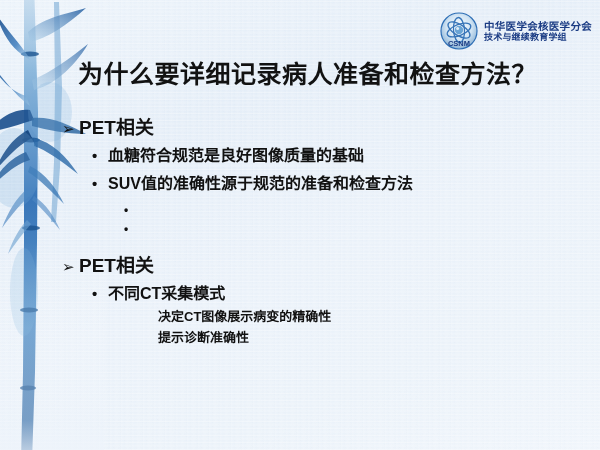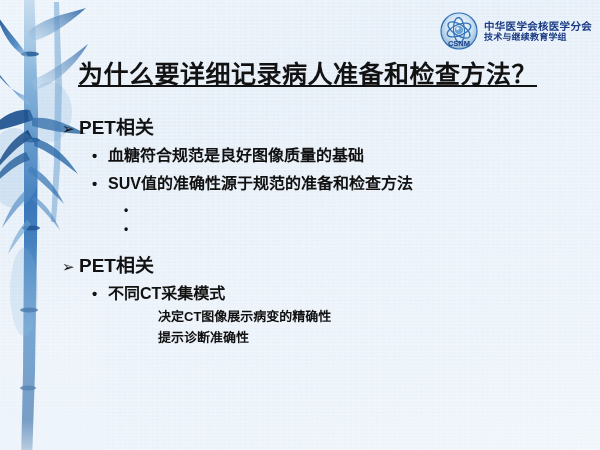--- a/index.html
+++ b/index.html
@@ -86,21 +86,20 @@
     position: absolute;
     left: 78px;
     top: 54px;
     width: 500px;
     z-index: 3;
     font-size: 25px;
     font-weight: bold;
     color: #121212;
     letter-spacing: .5px;
     white-space: nowrap;
-    text-decoration: underline;
   }
 
   
   .body-area {
     position: absolute;
     left: 62px;
     top: 112px;
     width: 530px;
     z-index: 3;
     color: #111111;

